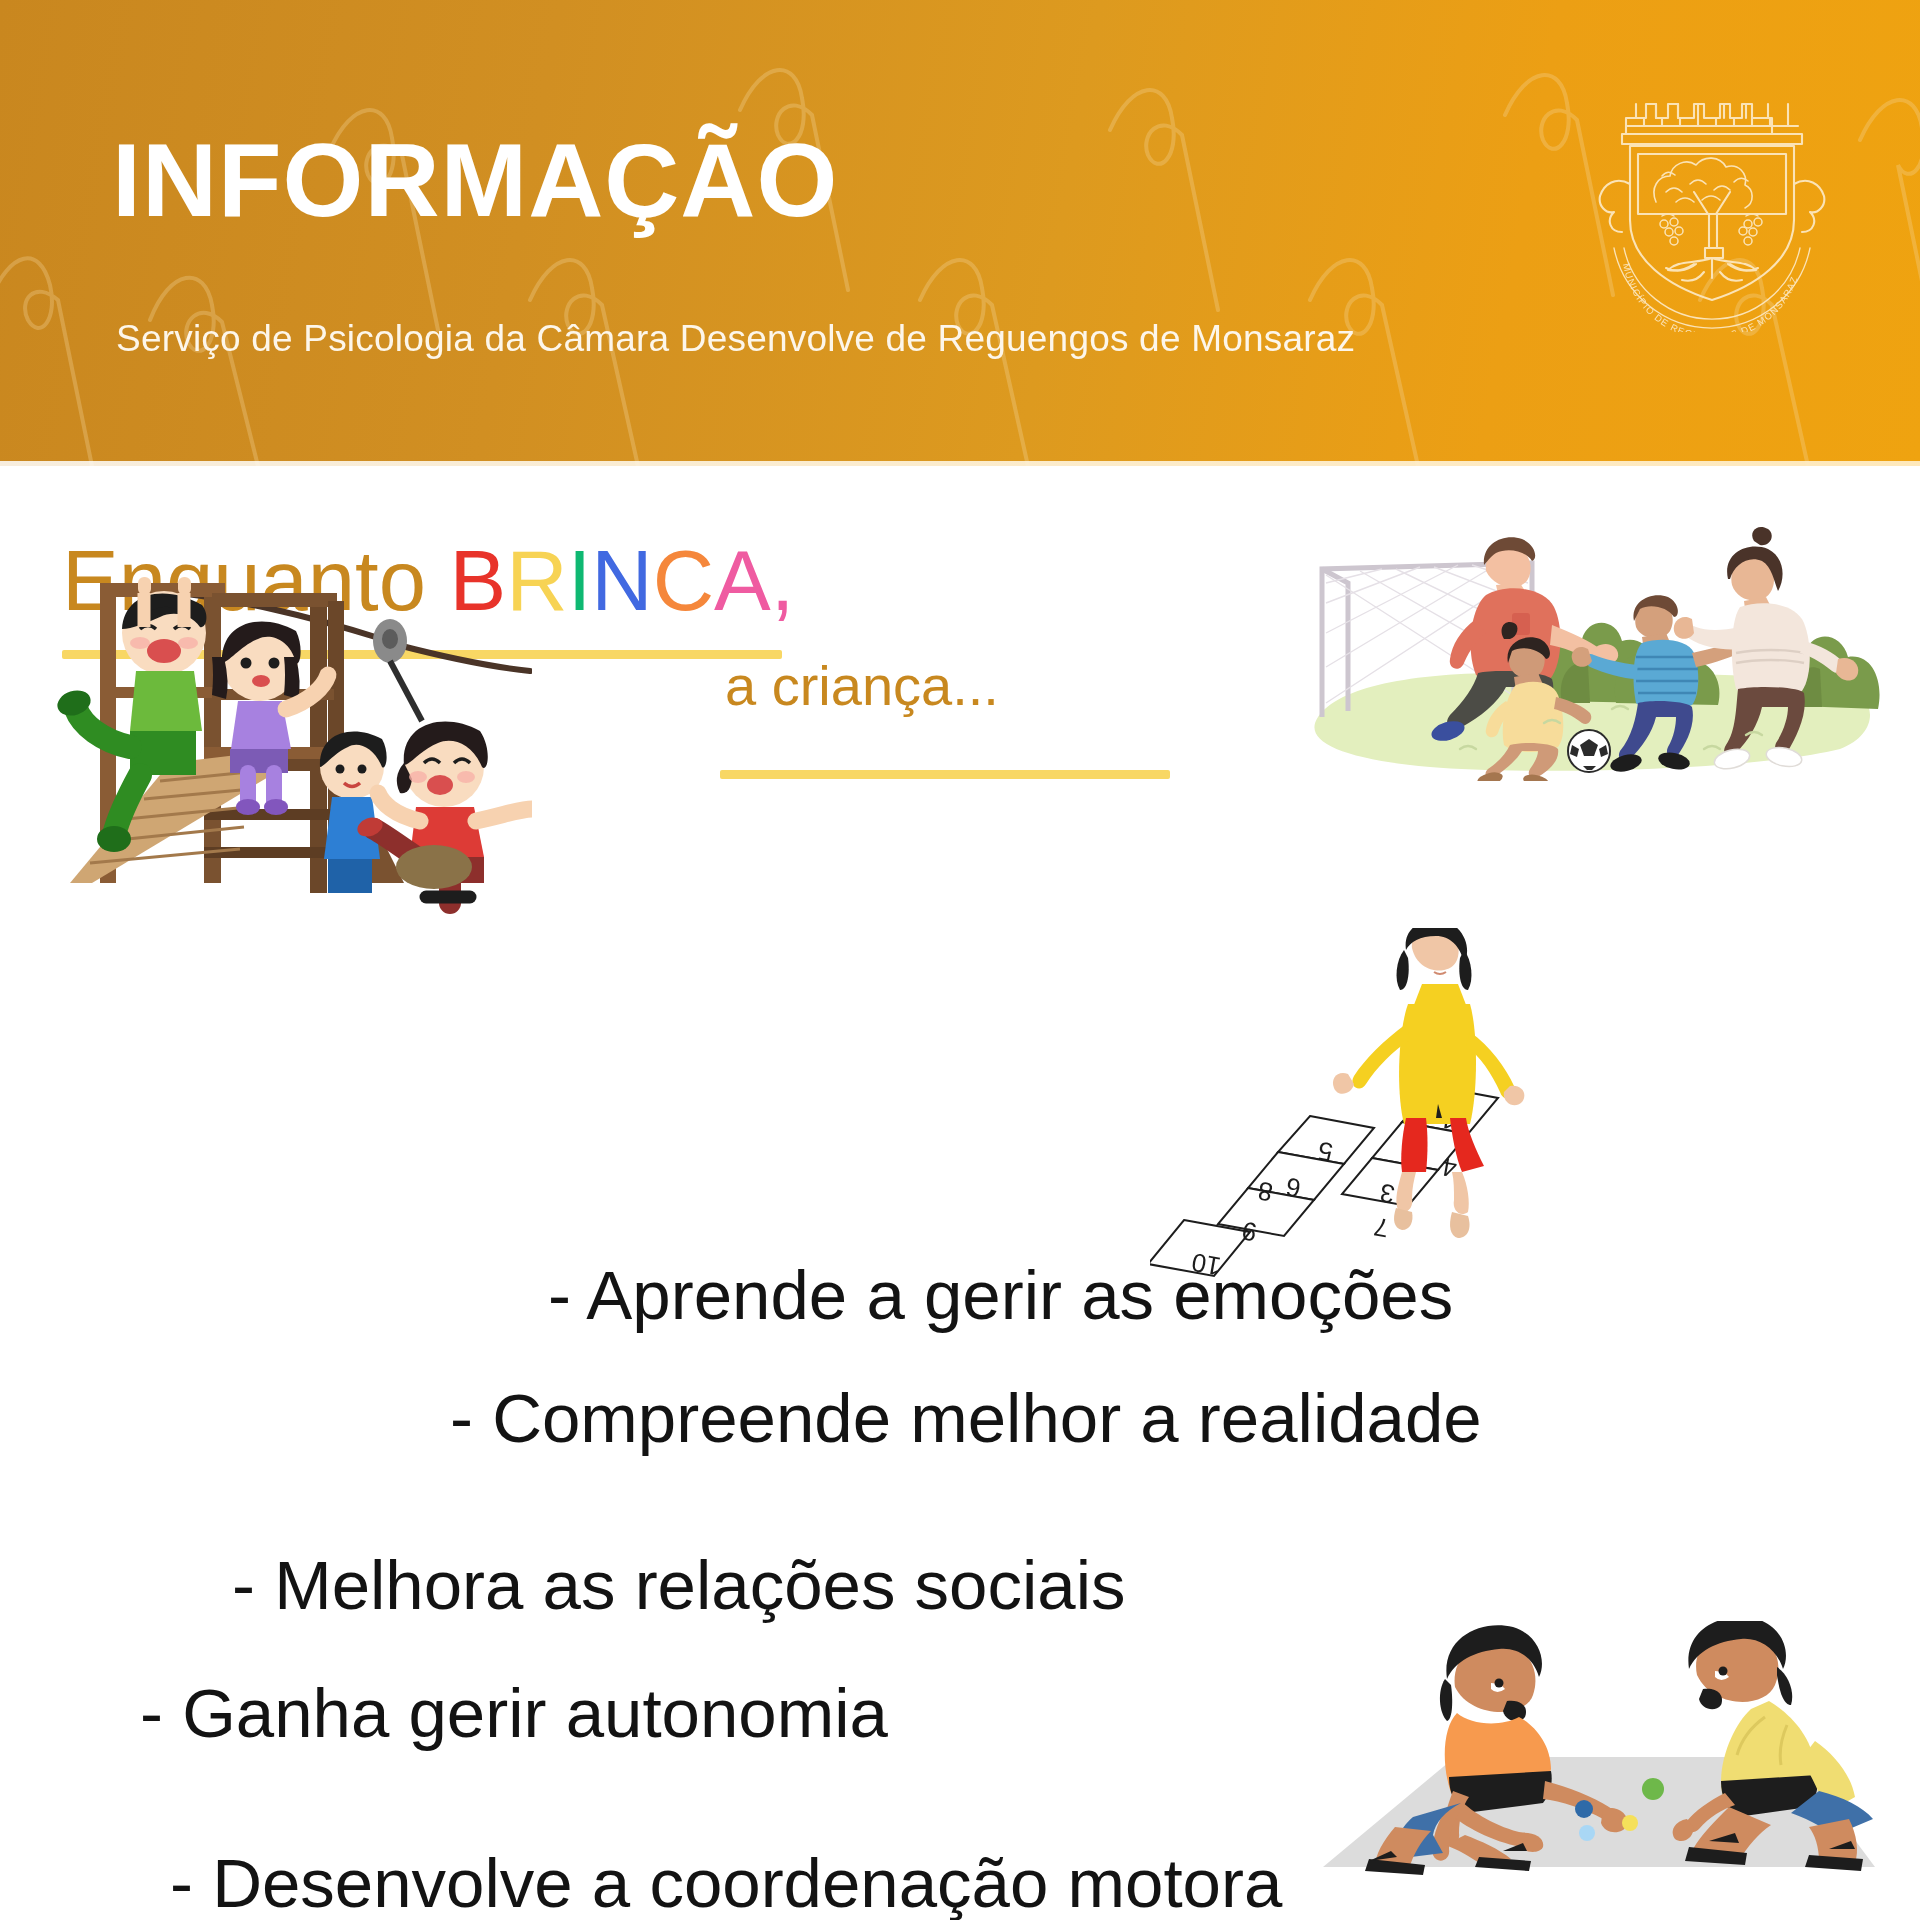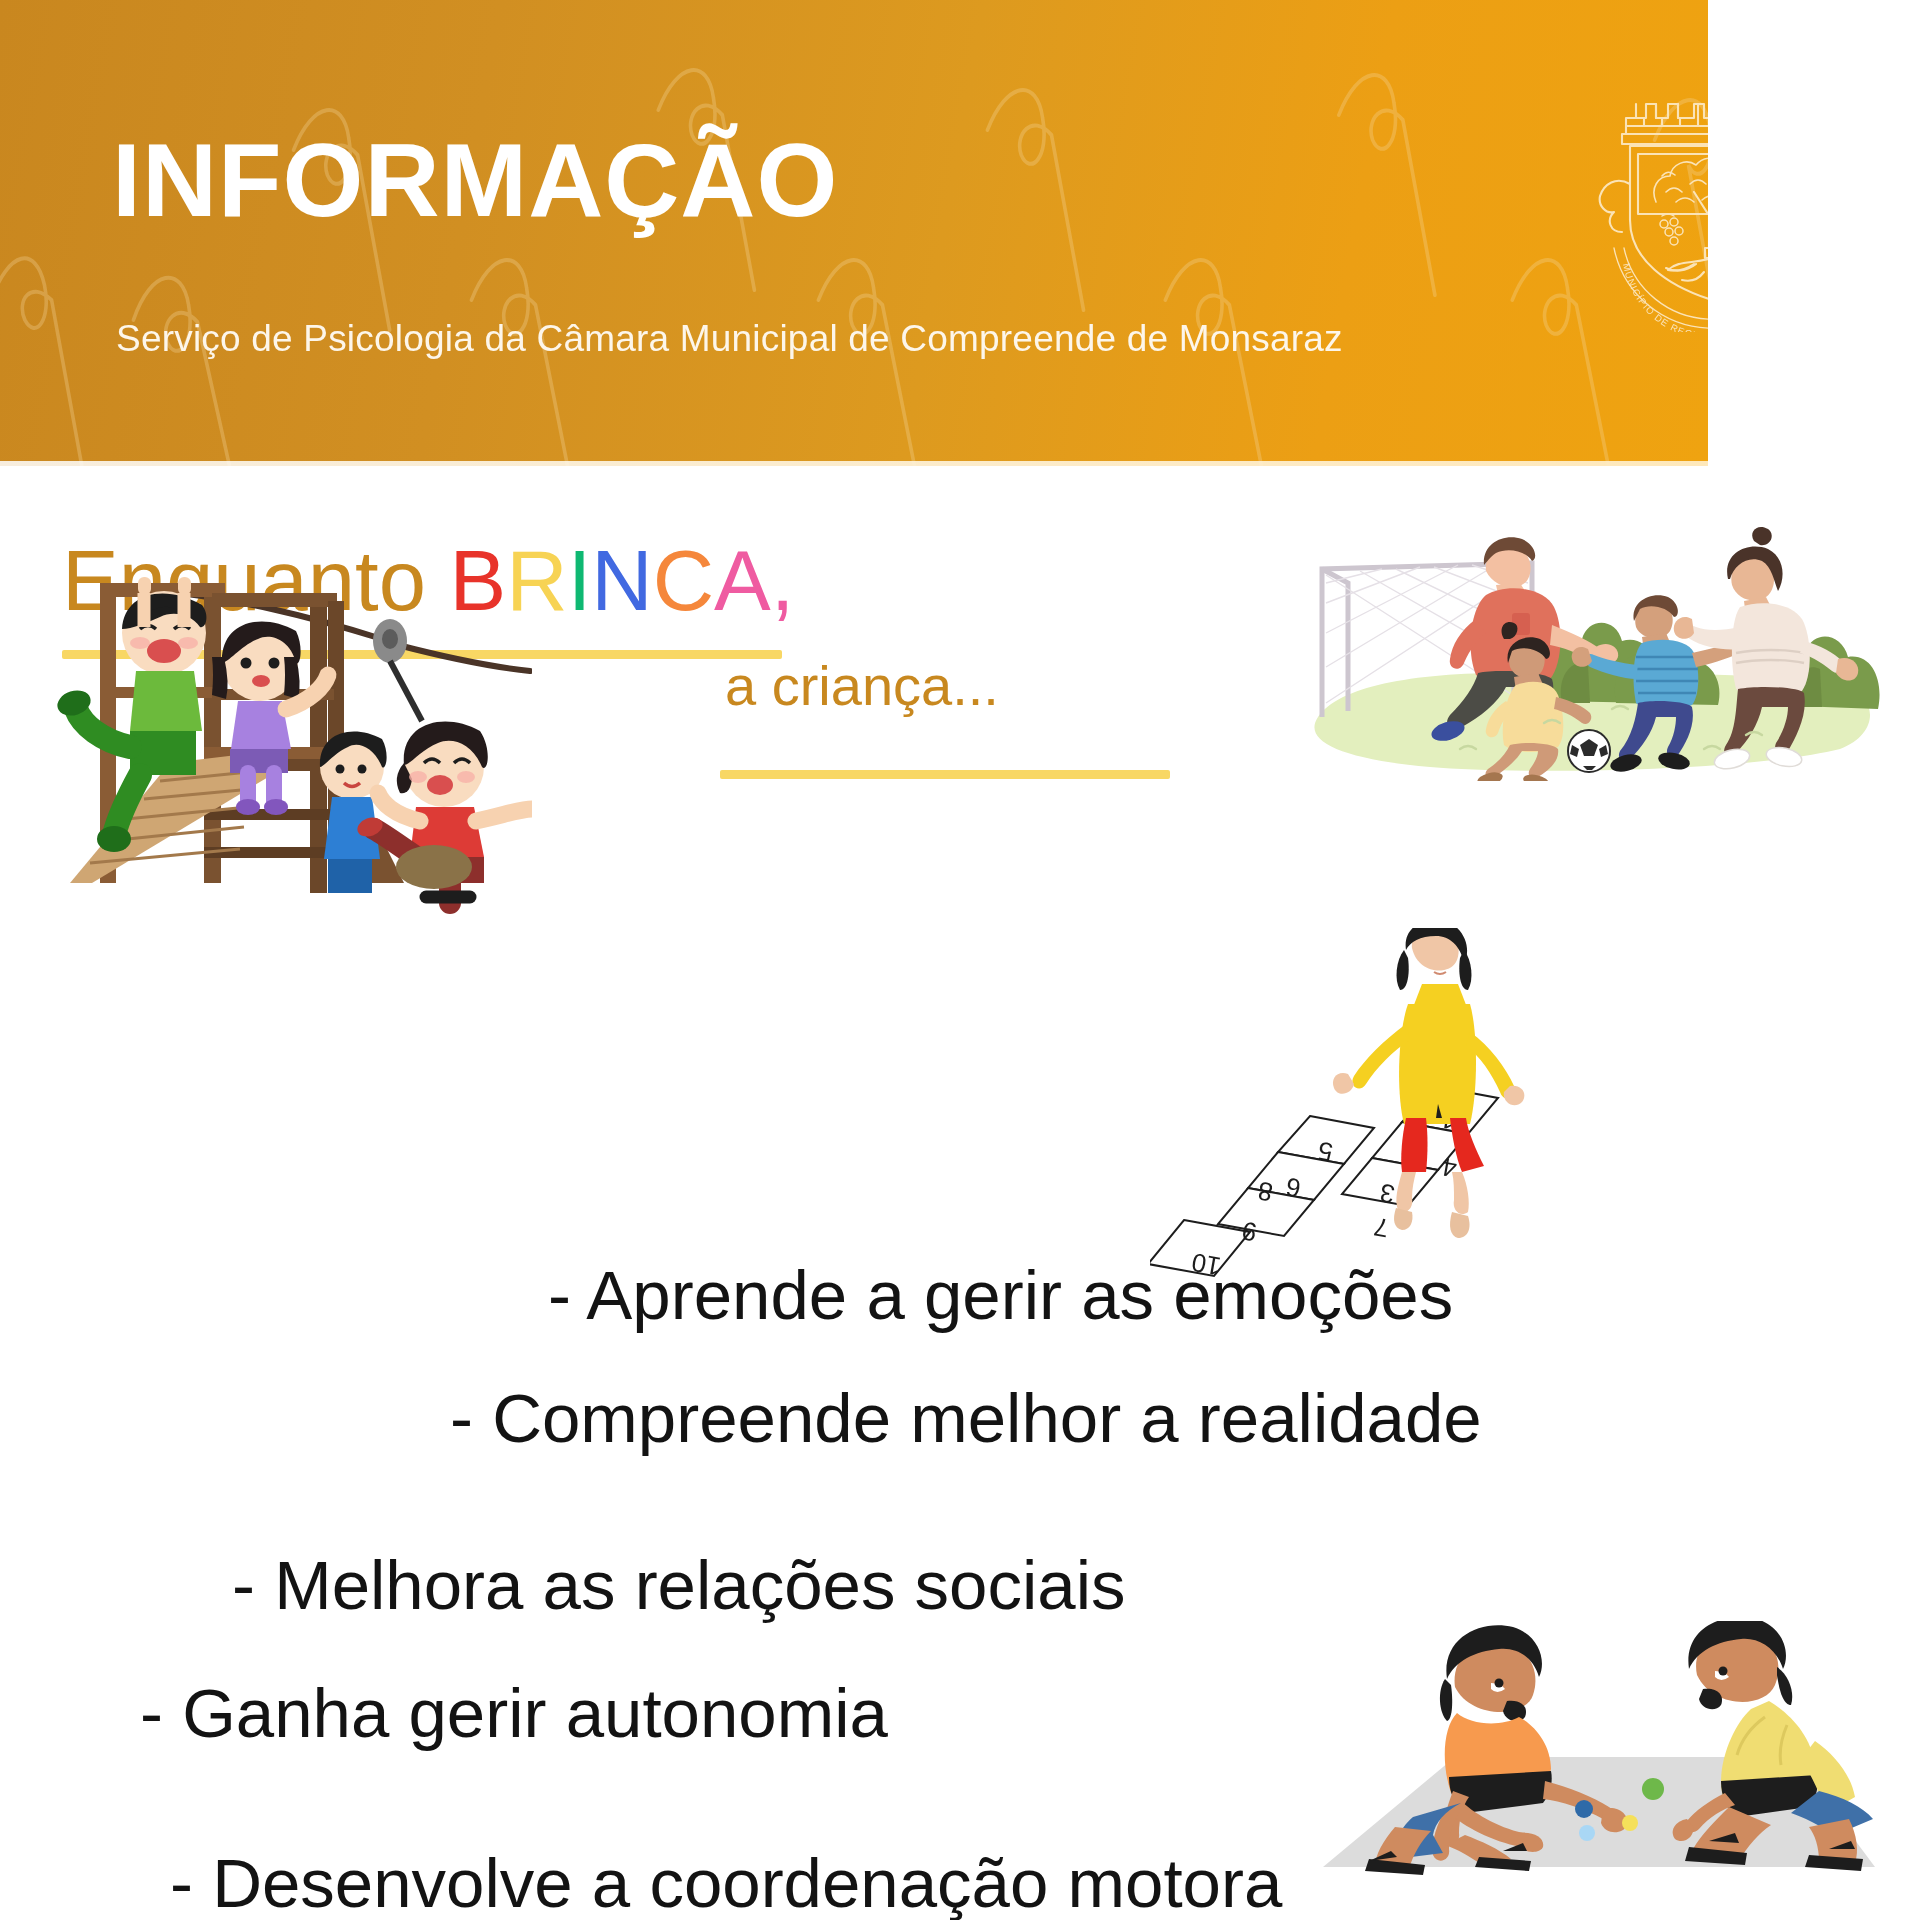--- a/index.html
+++ b/index.html
@@ -5,21 +5,21 @@
   html,body{margin:0;padding:0;}
   body{
     width:1920px;height:1920px;
     background:#ffffff;
     font-family:"Liberation Sans", sans-serif;
     overflow:hidden;
     position:relative;
   }
   
   .header{
-    position:absolute;left:0;top:0;width:1708px;height:466px;
+    position:absolute;left:0;top:0;width:1920px;height:466px;
     background:linear-gradient(100deg,#c9871f 0%,#d18f22 28%,#dd9a1f 55%,#ec9f14 78%,#efa310 100%);
     overflow:hidden;
   }
   .header-pattern{position:absolute;left:0;top:0;width:100%;height:100%;opacity:.30;}
   .header-title{
     position:absolute;left:112px;top:128px;
     font-size:104px;font-weight:bold;color:#ffffff;
     letter-spacing:1px;line-height:1;
     white-space:nowrap;
   }
@@ -89,21 +89,21 @@
       <path d="M920 300 C 942 250, 976 248, 982 288 C 990 328, 968 346, 958 325 C 950 305, 970 282, 992 305 L 1028 466"></path>
       <path d="M1110 130 C 1132 80, 1166 78, 1172 118 C 1180 158, 1158 176, 1148 155 C 1140 135, 1160 112, 1182 135 L 1218 310"></path>
       <path d="M1310 300 C 1332 250, 1366 248, 1372 288 C 1380 328, 1358 346, 1348 325 C 1340 305, 1360 282, 1382 305 L 1418 466"></path>
       <path d="M1505 115 C 1527 65, 1561 63, 1567 103 C 1575 143, 1553 161, 1543 140 C 1535 120, 1555 97, 1577 120 L 1613 295"></path>
       <path d="M1700 300 C 1722 250, 1756 248, 1762 288 C 1770 328, 1748 346, 1738 325 C 1730 305, 1750 282, 1772 305 L 1808 466"></path>
       <path d="M1860 140 C 1882 90, 1916 88, 1922 128 C 1930 168, 1908 186, 1898 165 L 1930 320"></path>
     </g>
   </svg>
 
   <div class="header-title">INFORMAÇÃO</div>
-  <div class="header-sub">Serviço de Psicologia da Câmara Municipal de Compreende de Monsaraz</div>
+  <div class="header-sub">Serviço de Psicologia da Câmara Desenvolve de Reguengos de Monsaraz</div>
 
   <svg class="crest" viewBox="0 0 232 260">
     <g fill="none" stroke="#fbe3b6" stroke-width="2.1" stroke-linejoin="round" stroke-linecap="round">
 
       <path d="M30 46 h20 v-14 h10 v14 h12 v-14 h10 v14 h16 v-14 h10 v14 h16 v-14 h10 v14 h12 v-14 h10 v14 h20 v16 H30 z"></path>
 
       <path d="M30 54 H202 M48 46 v8 M66 46 v8 M84 46 v8 M102 46 v8 M120 46 v8 M138 46 v8 M156 46 v8 M174 46 v8 M192 46 v8"></path>
       <path d="M40 32 v14 M60 32 v14 M82 32 v14 M102 32 v14 M128 32 v14 M150 32 v14 M172 32 v14 M192 32 v14"></path>
 
       <path d="M26 62 h180 v10 H26 z"></path>

